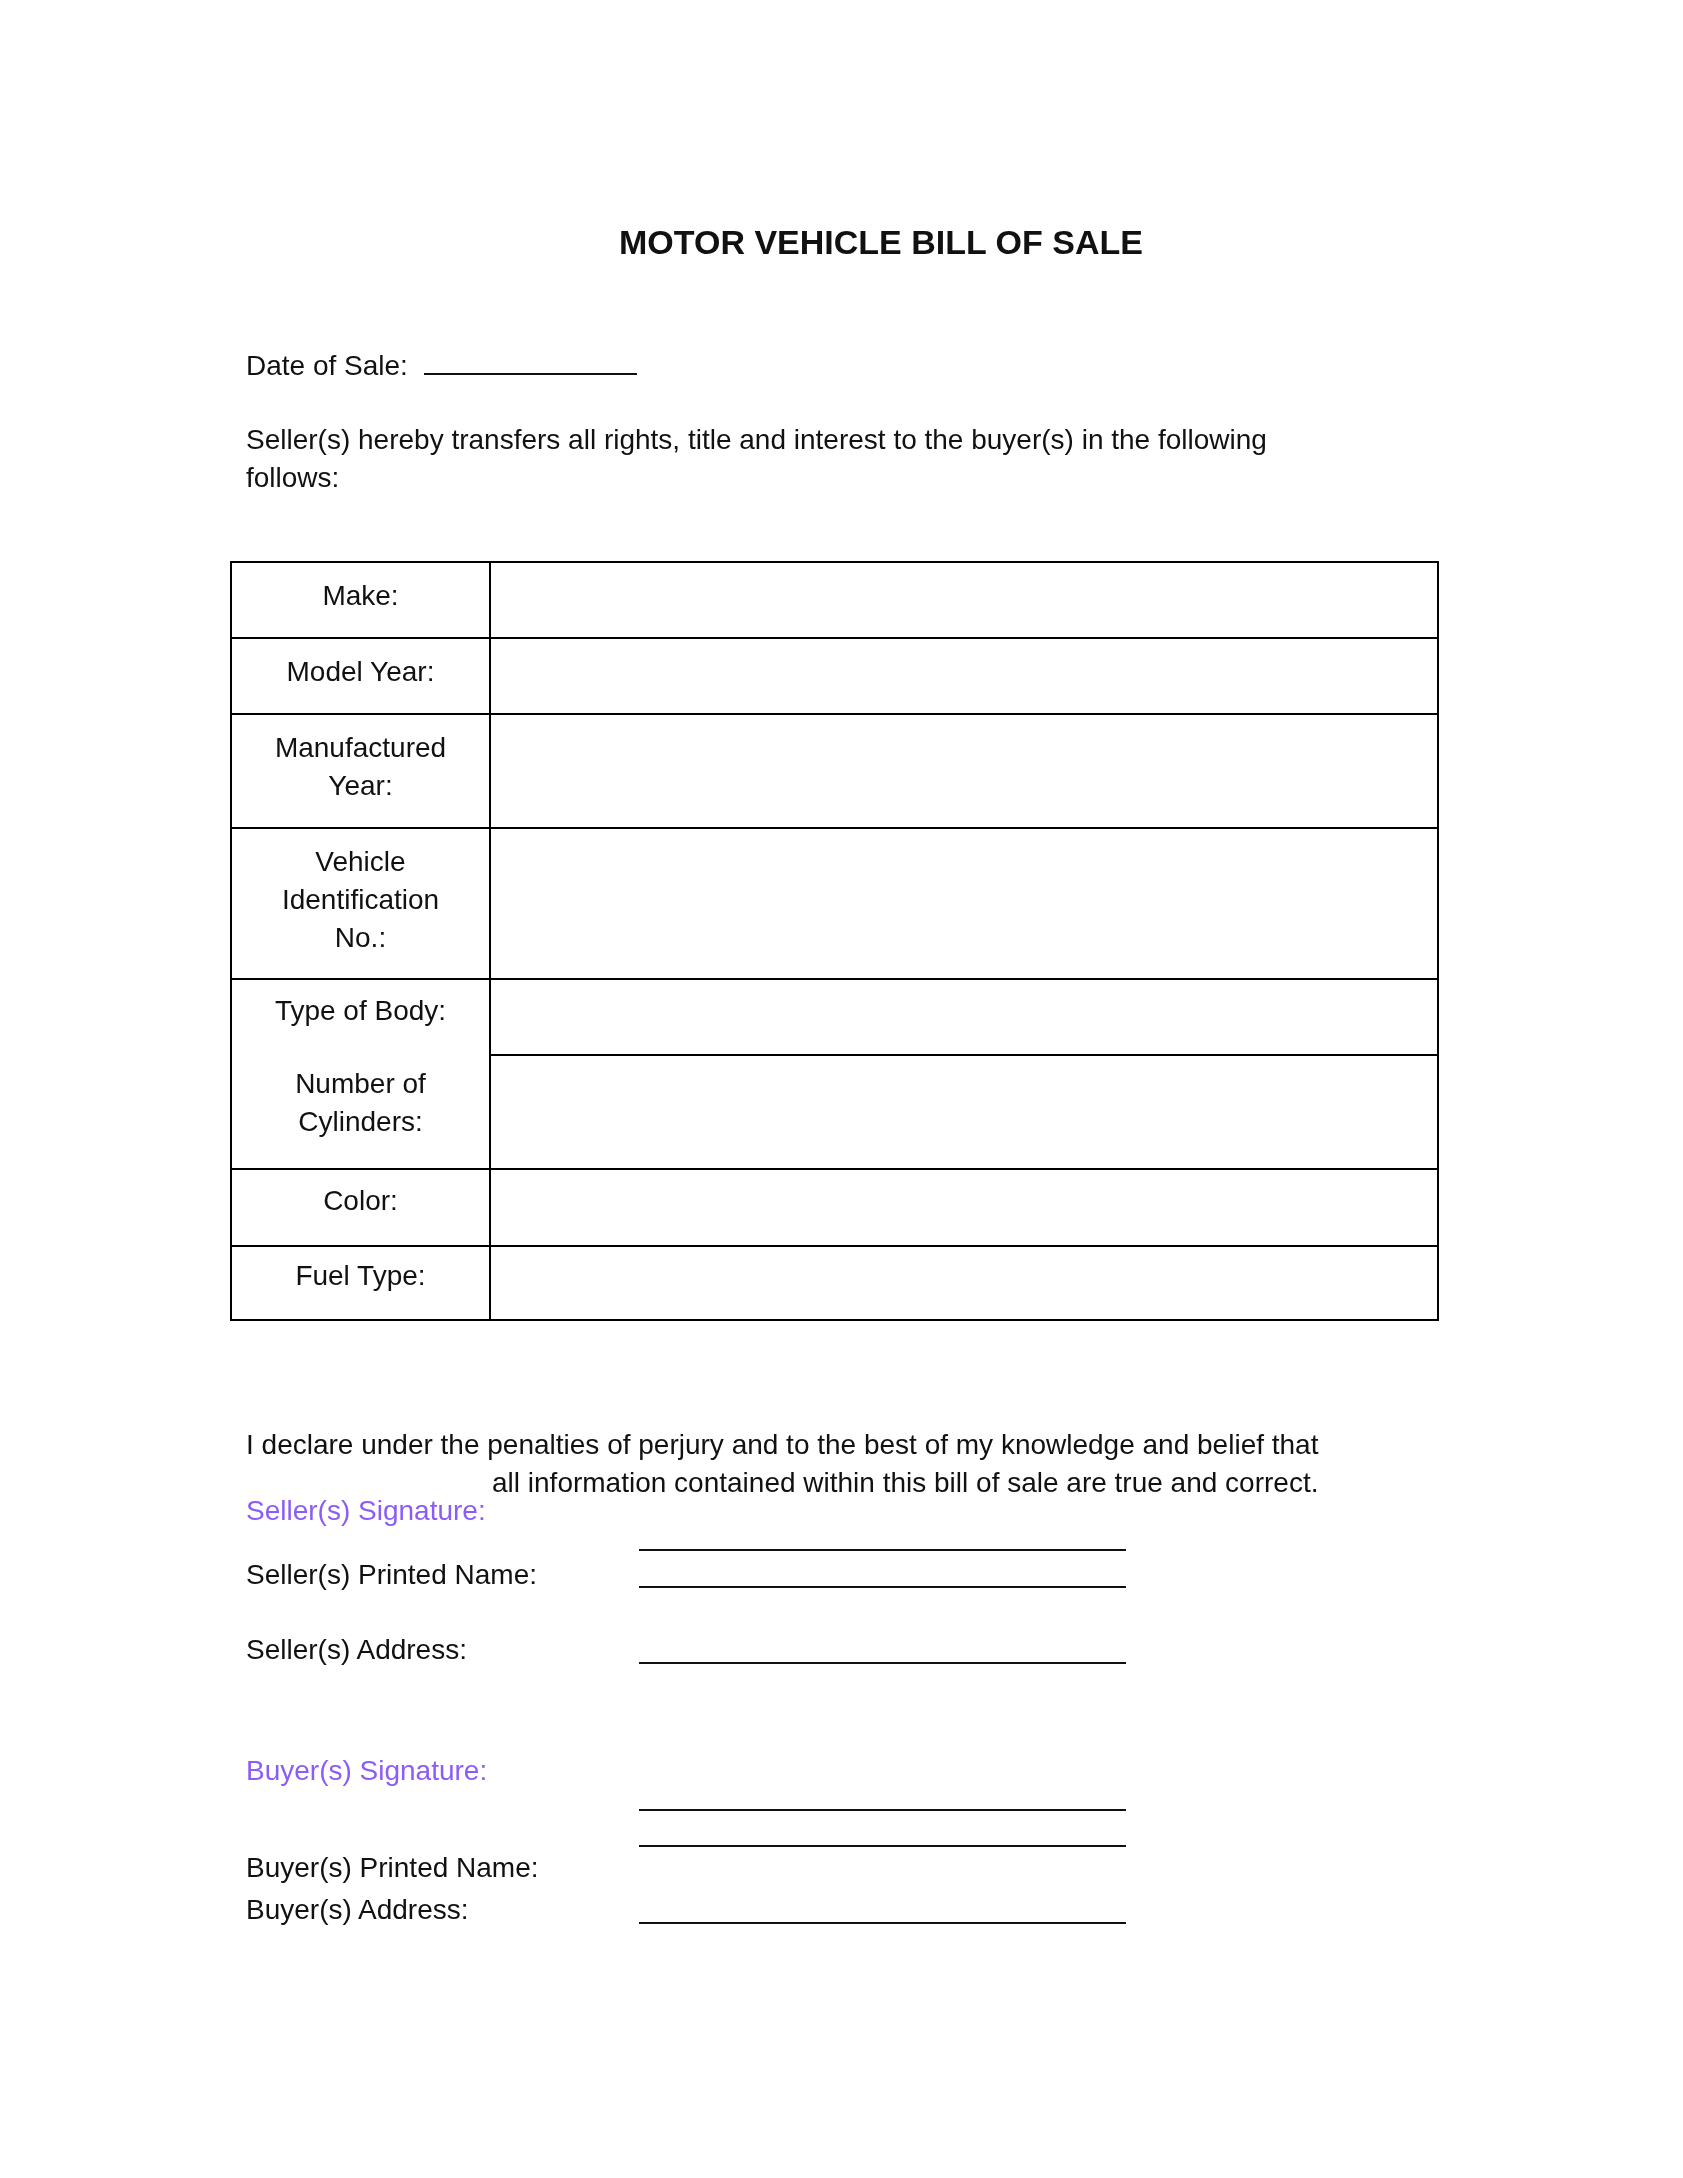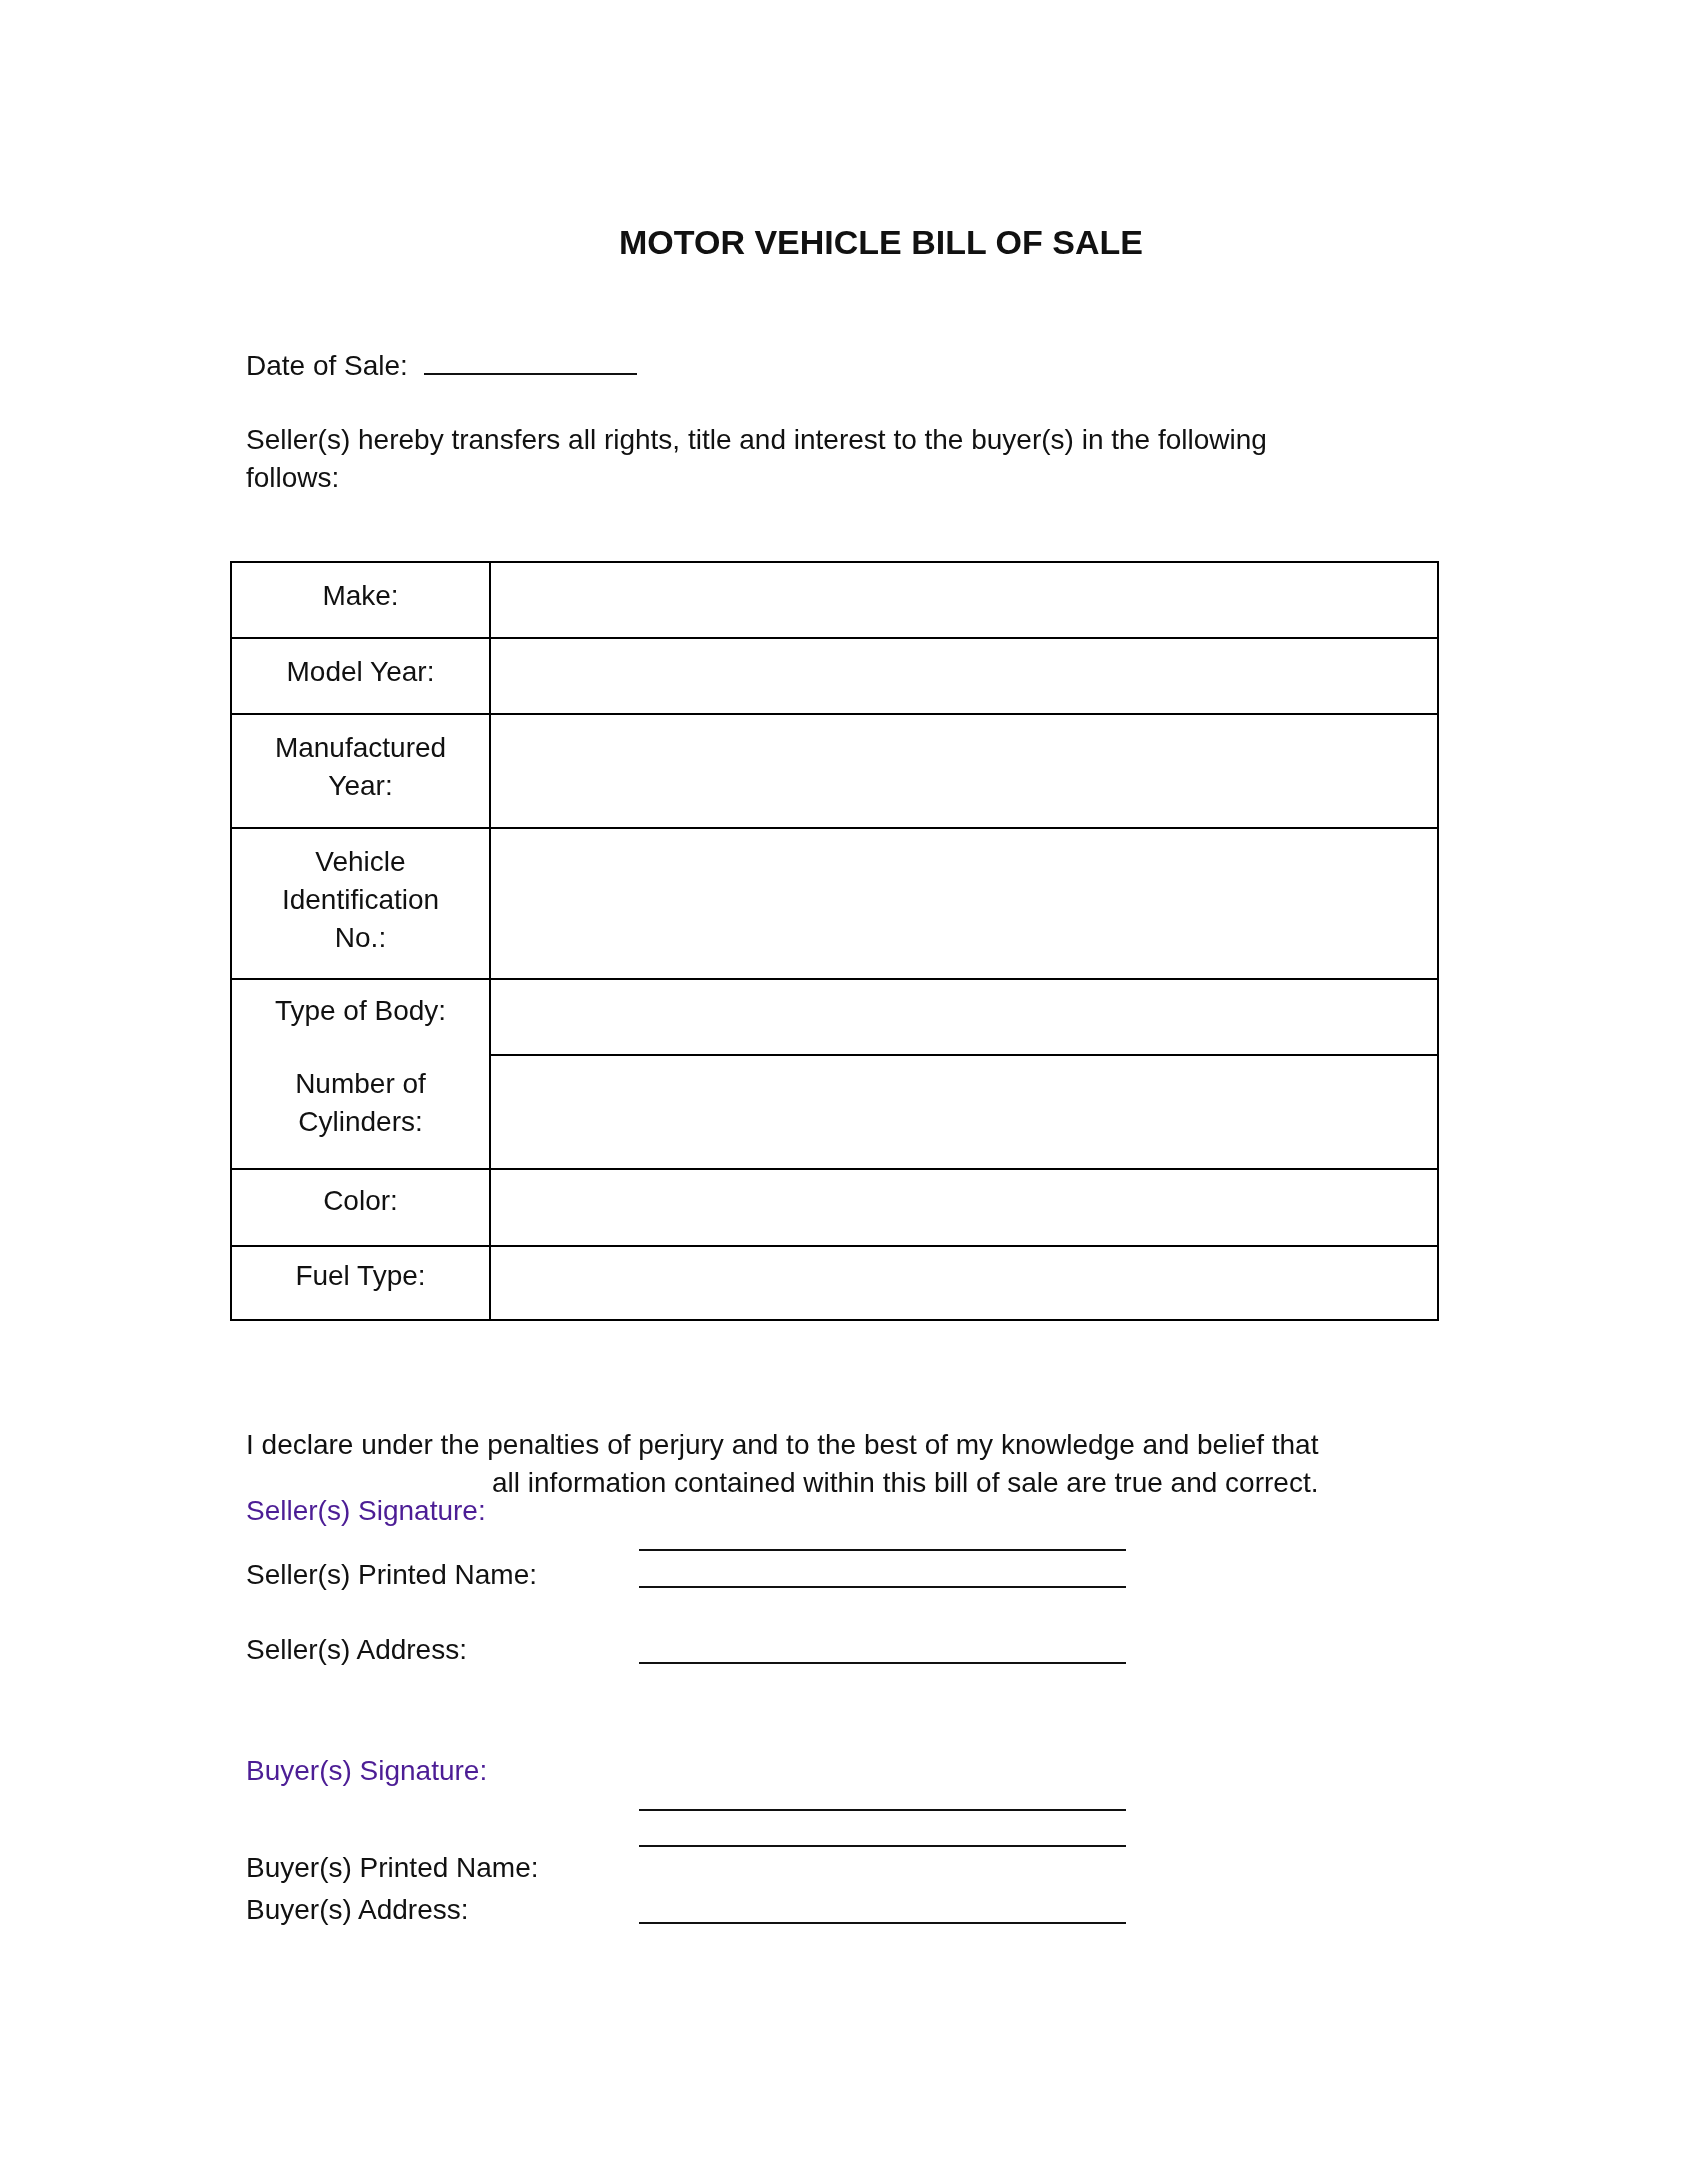--- a/index.html
+++ b/index.html
@@ -6,21 +6,21 @@
   body { width: 1683px; height: 2178px; position: relative; font-family: "Liberation Sans", sans-serif; color: #111; overflow: hidden; }
   .title { position: absolute; top: 223px; left: 0; width: 1762px; text-align: center; font-size: 34px; font-weight: bold; letter-spacing: 0px; }
   .text { position: absolute; left: 246px; font-size: 28px; line-height: 38px; }
   .blank { display: inline-block; border-bottom: 2px solid #111; height: 26px; vertical-align: baseline; }
   .tbl { position: absolute; left: 230px; top: 561px; width: 1209px; border-collapse: collapse; }
   .tbl td { border: 2px solid #000000; padding: 0; }
   .tbl td.lbl { width: 257px; text-align: center; font-size: 28px; line-height: 38px; vertical-align: top; }
   .tbl td.val { border-left: 2px solid #111; }
   .tbl td.val.soft-top { border-top: 1.5px solid #777; }
   .sig-label { position: absolute; left: 246px; font-size: 28px; }
-  .sig-label.red { color: #4c1d95; }
+  .sig-label.red { color: #8b5cf6; }
   .sig-line { position: absolute; left: 639px; width: 487px; border-bottom: 2px solid #111; }
 </style>
 </head>
 <body>
 
 <div>
 
   <div class="title">MOTOR VEHICLE BILL OF SALE</div>
 
   <div class="text" style="top:347px;">

